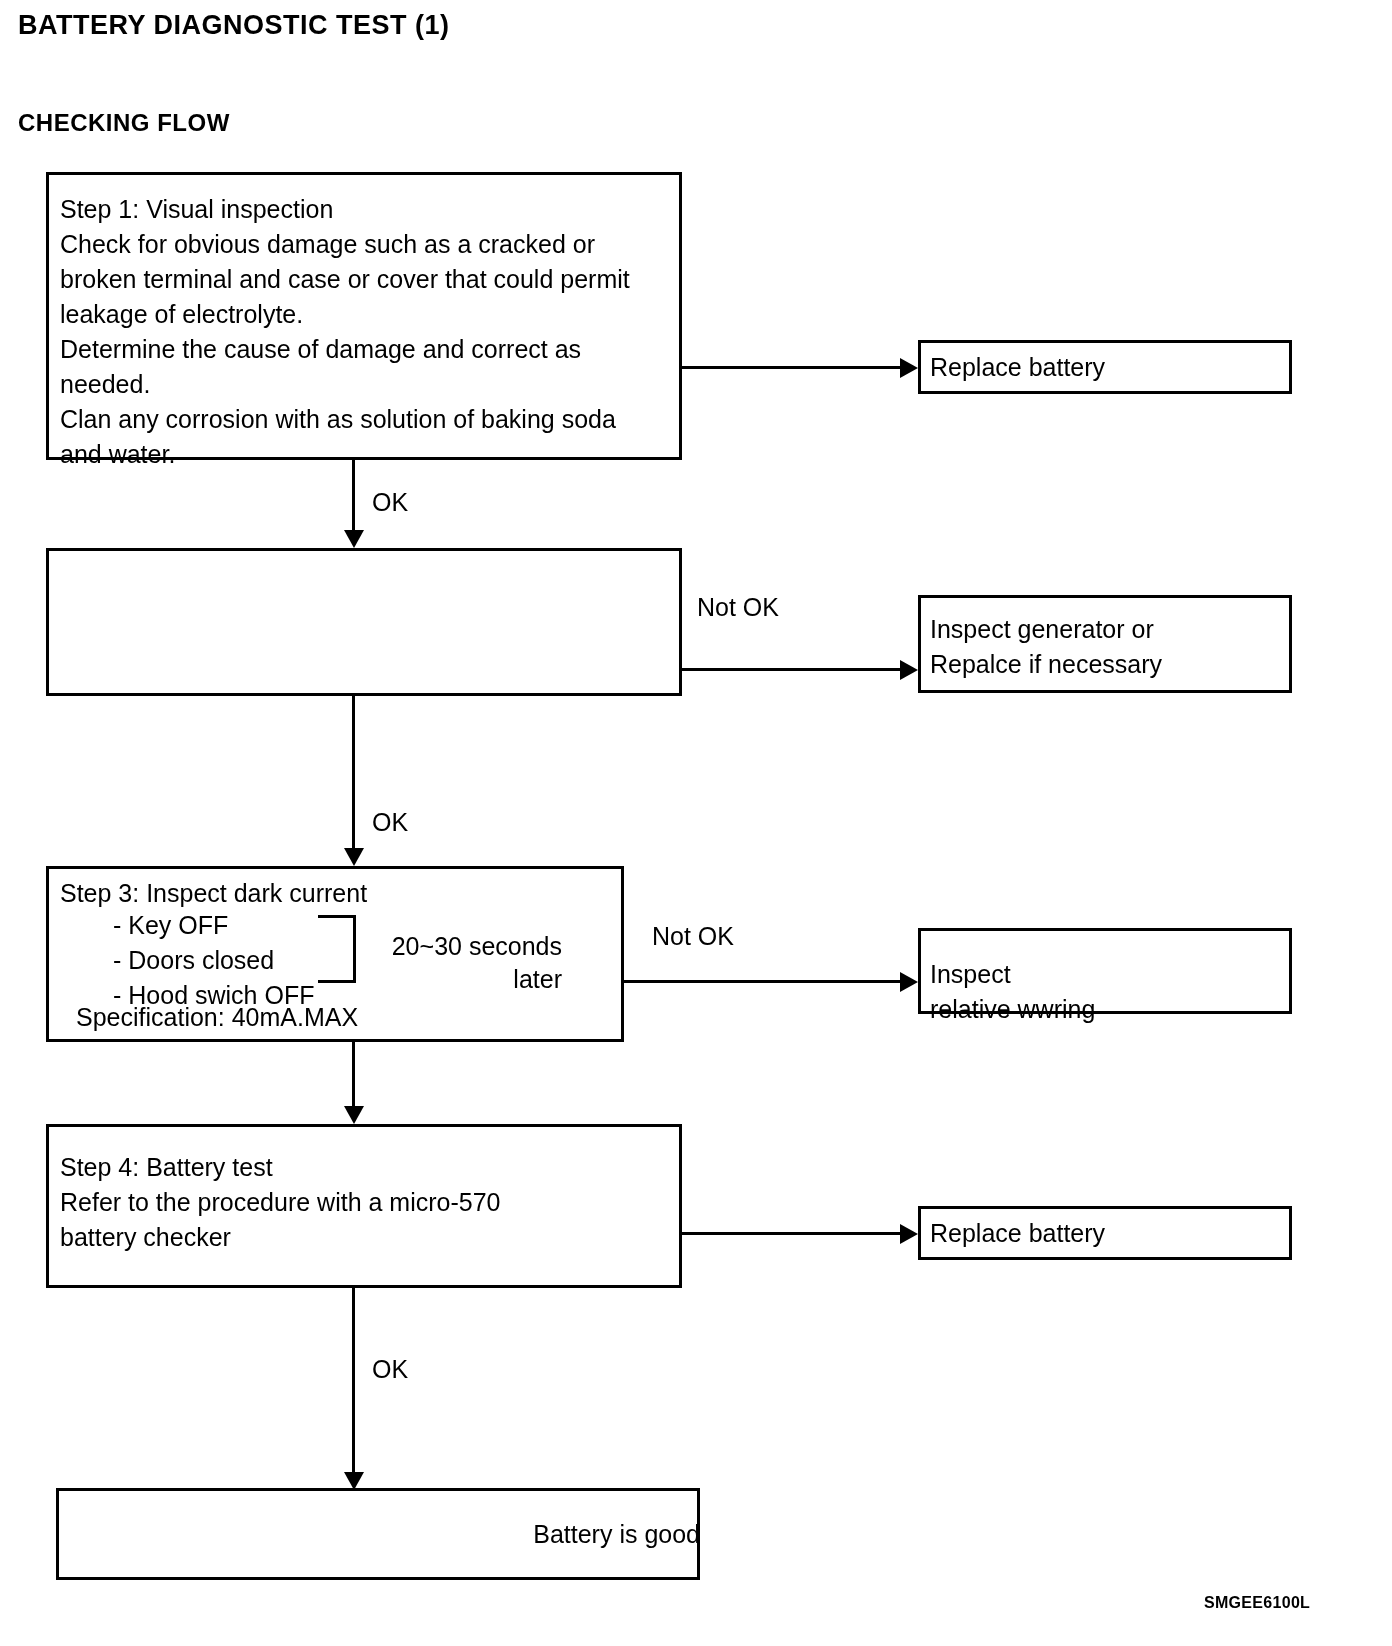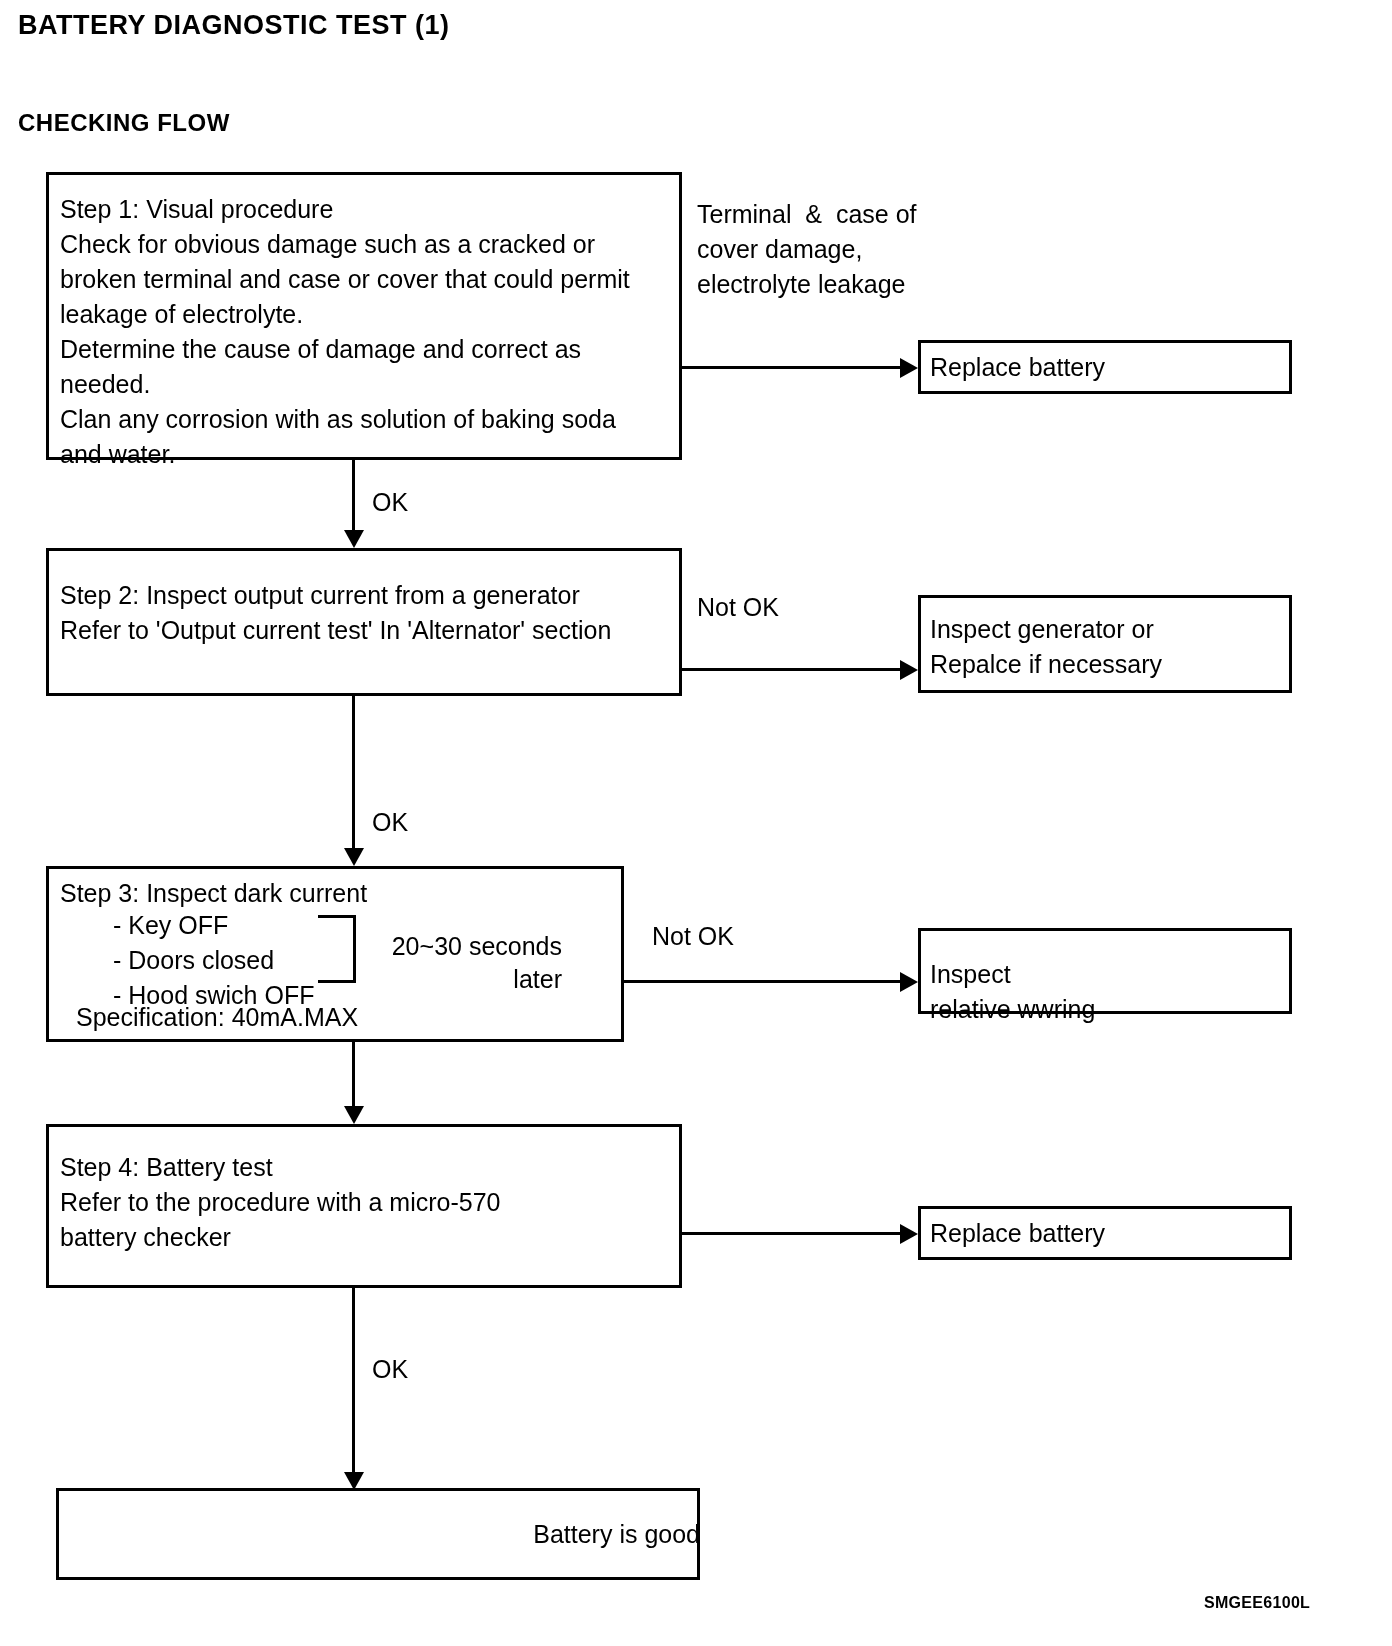--- a/index.html
+++ b/index.html
@@ -106,46 +106,41 @@
 </style>
 </head>
 <body>
 
 <div class="page">
 
   <div class="title" id="doc-title">BATTERY DIAGNOSTIC TEST (1)</div>
   <div class="title" id="section-title">CHECKING FLOW</div>
 
   <div class="node" style="left:46px; top:172px; width:636px; height:288px;"></div>
-  <div class="node-text" style="left:60px; top:192px; width:612px;">Step 1: Visual procedure
+  <div class="node-text" style="left:60px; top:192px; width:612px;">Step 1: Visual inspection
 Check for obvious damage such as a cracked or
 broken terminal and case or cover that could permit
 leakage of electrolyte.
 Determine the cause of damage and correct as
 needed.
 Clan any corrosion with as solution of baking soda
 and water.</div>
 
-  <div class="free-text" style="left:697px; top:197px; width:300px;">Terminal  &amp;  case of
-cover damage,
-electrolyte leakage</div>
 
   <div class="hline" style="left:682px; top:366px; width:228px;"></div>
   <div class="arrow-right" style="left:900px; top:358px;"></div>
 
   <div class="node" style="left:918px; top:340px; width:374px; height:54px;"></div>
   <div class="node-text" style="left:930px; top:350px;">Replace battery</div>
 
   <div class="vline" style="left:352px; top:460px; height:78px;"></div>
   <div class="arrow-down" style="left:344px; top:530px;"></div>
   <div class="edge-label" style="left:372px; top:488px;">OK</div>
 
   <div class="node" style="left:46px; top:548px; width:636px; height:148px;"></div>
-  <div class="node-text" style="left:60px; top:578px; width:612px;">Step 2: Inspect output current from a generator
-Refer to 'Output current test' In 'Alternator' section</div>
 
   <div class="edge-label" style="left:697px; top:593px;">Not OK</div>
   <div class="hline" style="left:682px; top:668px; width:228px;"></div>
   <div class="arrow-right" style="left:900px; top:660px;"></div>
 
   <div class="node" style="left:918px; top:595px; width:374px; height:98px;"></div>
   <div class="node-text" style="left:930px; top:612px;">Inspect generator or
 Repalce if necessary</div>
 
   <div class="vline" style="left:352px; top:696px; height:160px;"></div>

